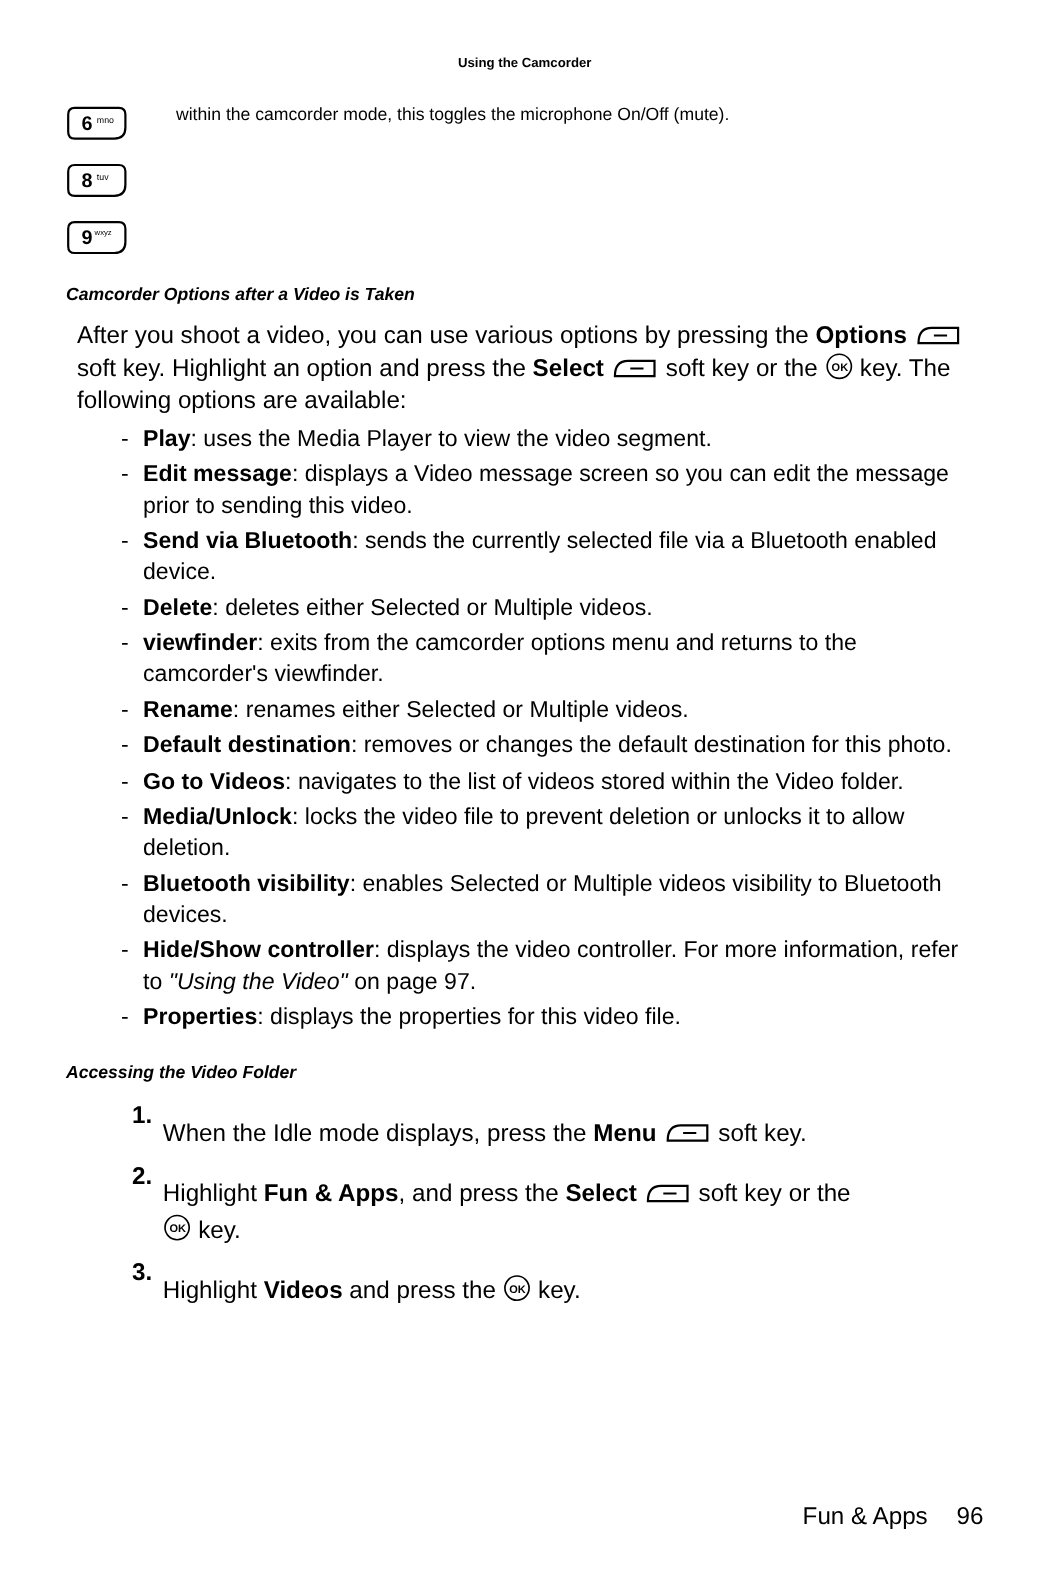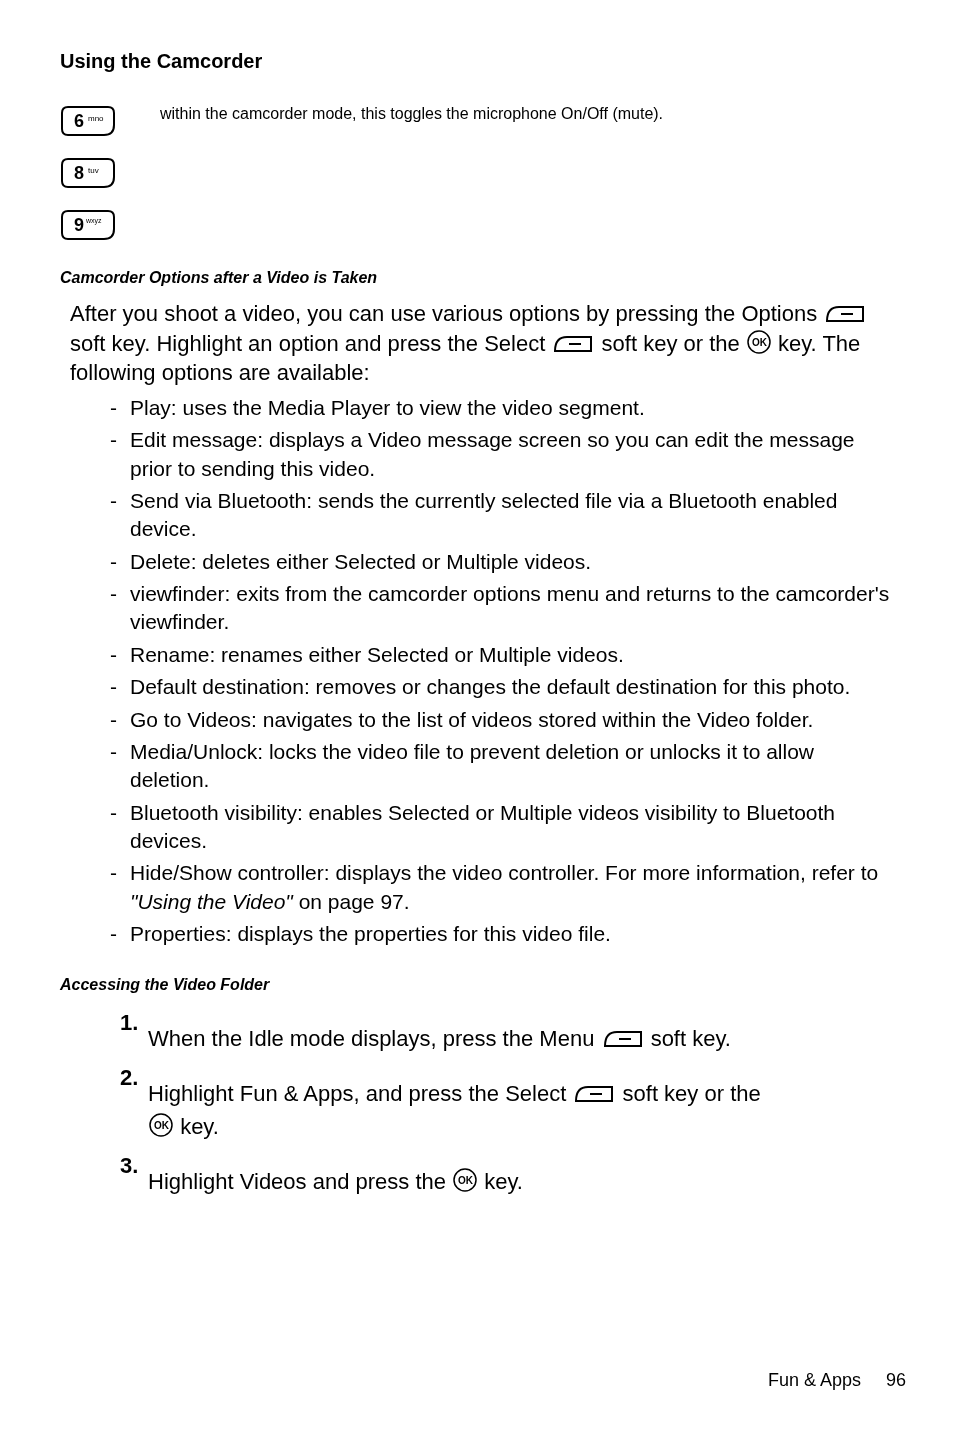--- a/index.html
+++ b/index.html
@@ -6,23 +6,23 @@
   body {
     width: 954px;
     height: 1431px;
     background: #fff;
     font-family: Arial, Helvetica, sans-serif;
     color: #000;
     padding: 50px 60px 40px 60px;
     position: relative;
   }
   .top-header {
-    text-align: left;
+    text-align: center;
     font-weight: bold;
-    font-size: 20px;
+    font-size: 12px;
     margin-bottom: 30px;
   }
   .key-row {
     display: flex;
     align-items: flex-start;
     margin-bottom: 18px;
   }
   .key-icon {
     flex: 0 0 80px;
     margin-right: 20px;
@@ -71,26 +71,26 @@
     line-height: 1.5;
     margin-bottom: 6px;
     display: flex;
   }
   .num-label {
     flex: 0 0 28px;
     font-weight: bold;
   }
   .num-content { flex: 1; margin-top: 16px; }
   .italic { font-style: italic; }
-  .bold { font-weight: normal; }
+  .bold { font-weight: bold; }
   .footer {
     position: absolute;
     bottom: 40px;
-    right: 48px;
-    font-size: 18px;
+    right: 60px;
+    font-size: 22px;
     margin-left: 16px;
   }
   .footer-page { margin-left: 20px; }
 </style>
 </head>
 <body>
 
 <div class="top-header">Using the Camcorder</div>
 
 <div class="key-row">

